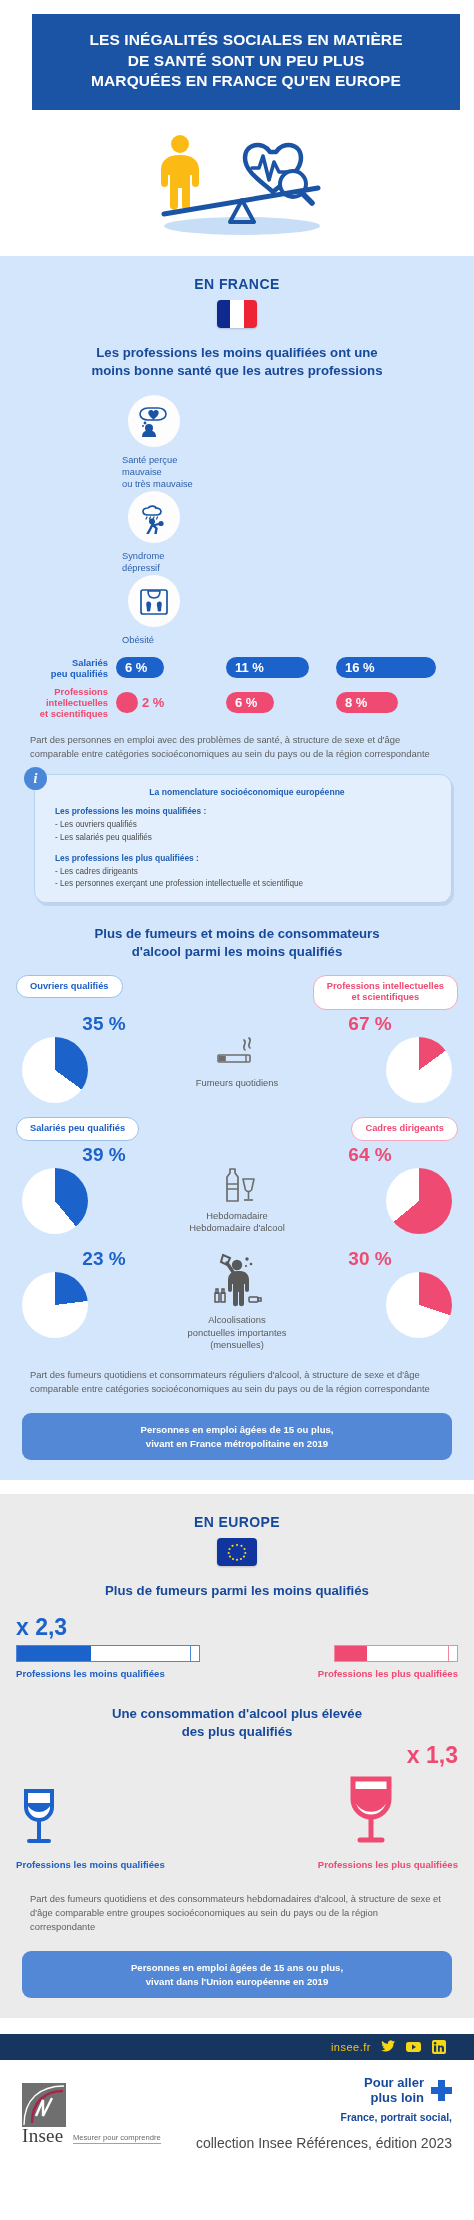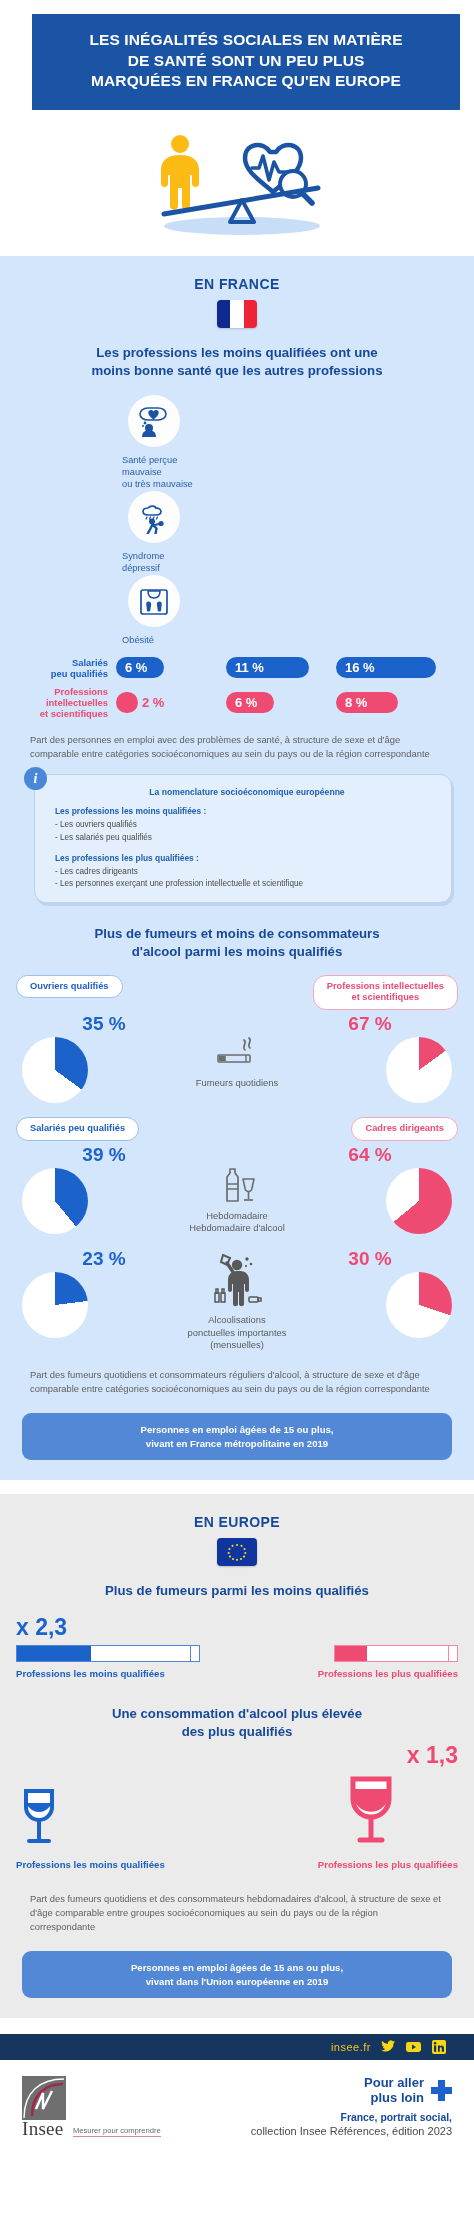--- a/index.html
+++ b/index.html
@@ -264,21 +264,21 @@
   .insee-word{ font-family:"Liberation Serif", serif; font-size:19px; color:#3d3d3d; line-height:.9; letter-spacing:.3px;}
   .insee-tag{ font-size:7.6px;color:#6a6a6a;border-bottom:1px solid #d6889c;padding-bottom:1px; }
   .pal{ text-align:right; }
   .pal-top{ display:flex; align-items:center; justify-content:flex-end; gap:7px; }
   .pal-t1{ font-size:13px;font-weight:bold;color:#17499b;line-height:1.12;text-align:right; }
   .plus{ width:21px;height:21px;position:relative; }
   .plus:before,.plus:after{ content:"";position:absolute;background:#1c62cb; }
   .plus:before{ left:7px;top:0;width:7px;height:21px; }
   .plus:after{ left:0;top:7px;width:21px;height:7px; }
   .pal-t2{ font-size:10.4px;font-weight:bold;color:#17499b;margin-top:7px; }
-  .pal-t3{ font-size:11px;color:#4a4a4a;margin-top:2px; }
+  .pal-t3{ font-size:14px;color:#4a4a4a;margin-top:12px; }
 </style>
 </head>
 <body>
 
 <div class="header-band">
   <h1>
     <span>LES INÉGALITÉS SOCIALES EN MATIÈRE</span><br>
     <span>DE SANTÉ  SONT UN PEU PLUS</span><br>
     <span>MARQUÉES EN FRANCE QU'EN EUROPE</span>
   </h1>

